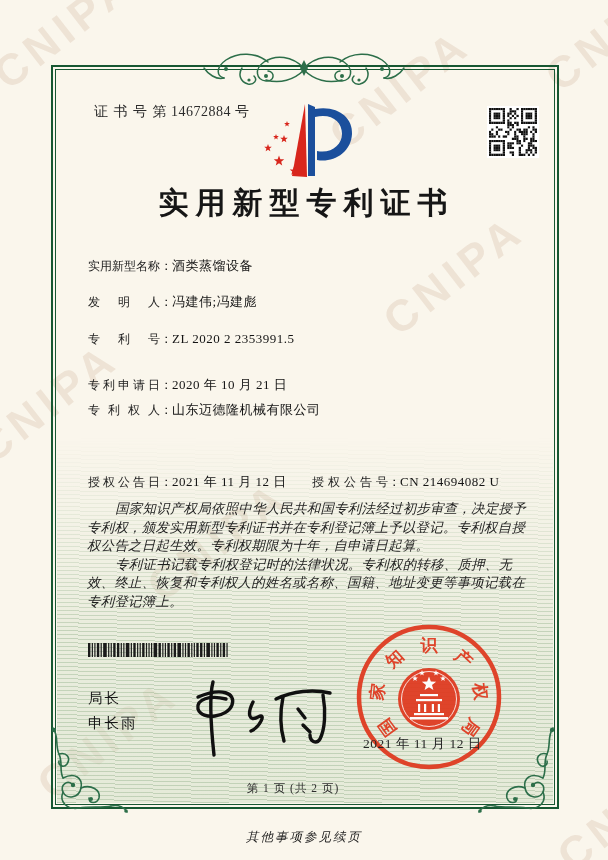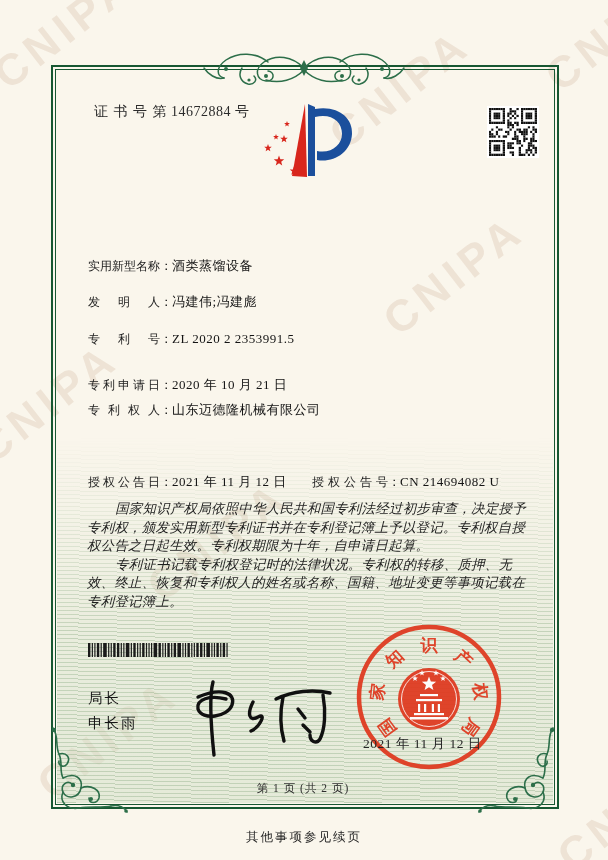--- a/index.html
+++ b/index.html
@@ -49,23 +49,23 @@
   .barcode{left:88px;top:643px;width:158px;height:14px;}
 
   .officer{left:88px;font-family:"Liberation Sans","DejaVu Sans",sans-serif;
            font-size:14.5px;color:#151515;letter-spacing:2px;}
   .sig{left:170px;top:665px;width:178px;height:95px;z-index:4;}
 
   .seal{left:352px;top:620px;width:154px;height:154px;z-index:4;opacity:0.94;}
   .seal-date{left:363px;top:735px;font-size:13.5px;color:#262626;letter-spacing:0.5px;
              z-index:5;font-family:"Liberation Serif","DejaVu Serif",serif;white-space:nowrap;}
 
-  .page-info{left:51px;top:781px;width:504px;text-align:center;font-size:11.5px;
+  .page-info{left:41px;top:781px;width:504px;text-align:center;font-size:11.5px;
              letter-spacing:1px;color:#2e2e2e;}
-  .note{left:0;top:829px;width:608px;text-align:center;font-size:12.5px;
+  .note{left:0;top:829px;width:608px;text-align:center;font-size:12.5px;font-style:italic;
         letter-spacing:2px;color:#1f1f1f;}
 
   .orn{z-index:2;}
 </style>
 </head>
 <body>
 
 <div class="page">
 
   <div class="wm-layer">
@@ -541,20 +541,21 @@
         <polygon points="32.00,39.00 32.99,41.64 35.80,41.76 33.60,43.52 34.35,46.24 32.00,44.68 29.65,46.24 30.40,43.52 28.20,41.76 31.01,41.64" fill="#d8261c"></polygon>
         <polygon points="16.00,48.00 16.99,50.64 19.80,50.76 17.60,52.52 18.35,55.24 16.00,53.68 13.65,55.24 14.40,52.52 12.20,50.76 15.01,50.64" fill="#d8261c"></polygon>
         <polygon points="27.00,59.50 28.36,63.13 32.23,63.30 29.20,65.71 30.23,69.45 27.00,67.31 23.77,69.45 24.80,65.71 21.77,63.30 25.64,63.13" fill="#d8261c"></polygon>
         <polygon points="42.00,70.50 43.11,73.47 46.28,73.61 43.80,75.58 44.65,78.64 42.00,76.89 39.35,78.64 40.20,75.58 37.72,73.61 40.89,73.47" fill="#d8261c"></polygon>
       </g>
     <polygon points="53,8 40,80 55,81" fill="#d8261c"></polygon>
     <polygon points="56,8 63,11 63,80 56,80" fill="#1b4f9c"></polygon>
     <path d="M63,13 C86,9 101,22 100,38 C99,57 81,67 65,64 L65,55 C79,58 90,49 90,38 C90,25 79,17 63,21 Z" fill="#1b4f9c"></path>
   </svg>
 
+  <div class="abs title">实用新型专利证书</div>
 
   <div class="abs frow" style="top:256px;">
     <span class="flabel">实用新型名称</span><span class="fcolon">：</span><span class="fvalue">酒类蒸馏设备</span>
   </div>
   <div class="abs frow" style="top:292px;">
     <span class="flabel">发明人</span><span class="fcolon">：</span><span class="fvalue">冯建伟;冯建彪</span>
   </div>
   <div class="abs frow" style="top:329px;">
     <span class="flabel">专利号</span><span class="fcolon">：</span><span class="fvalue">ZL 2020 2 2353991.5</span>
   </div>

